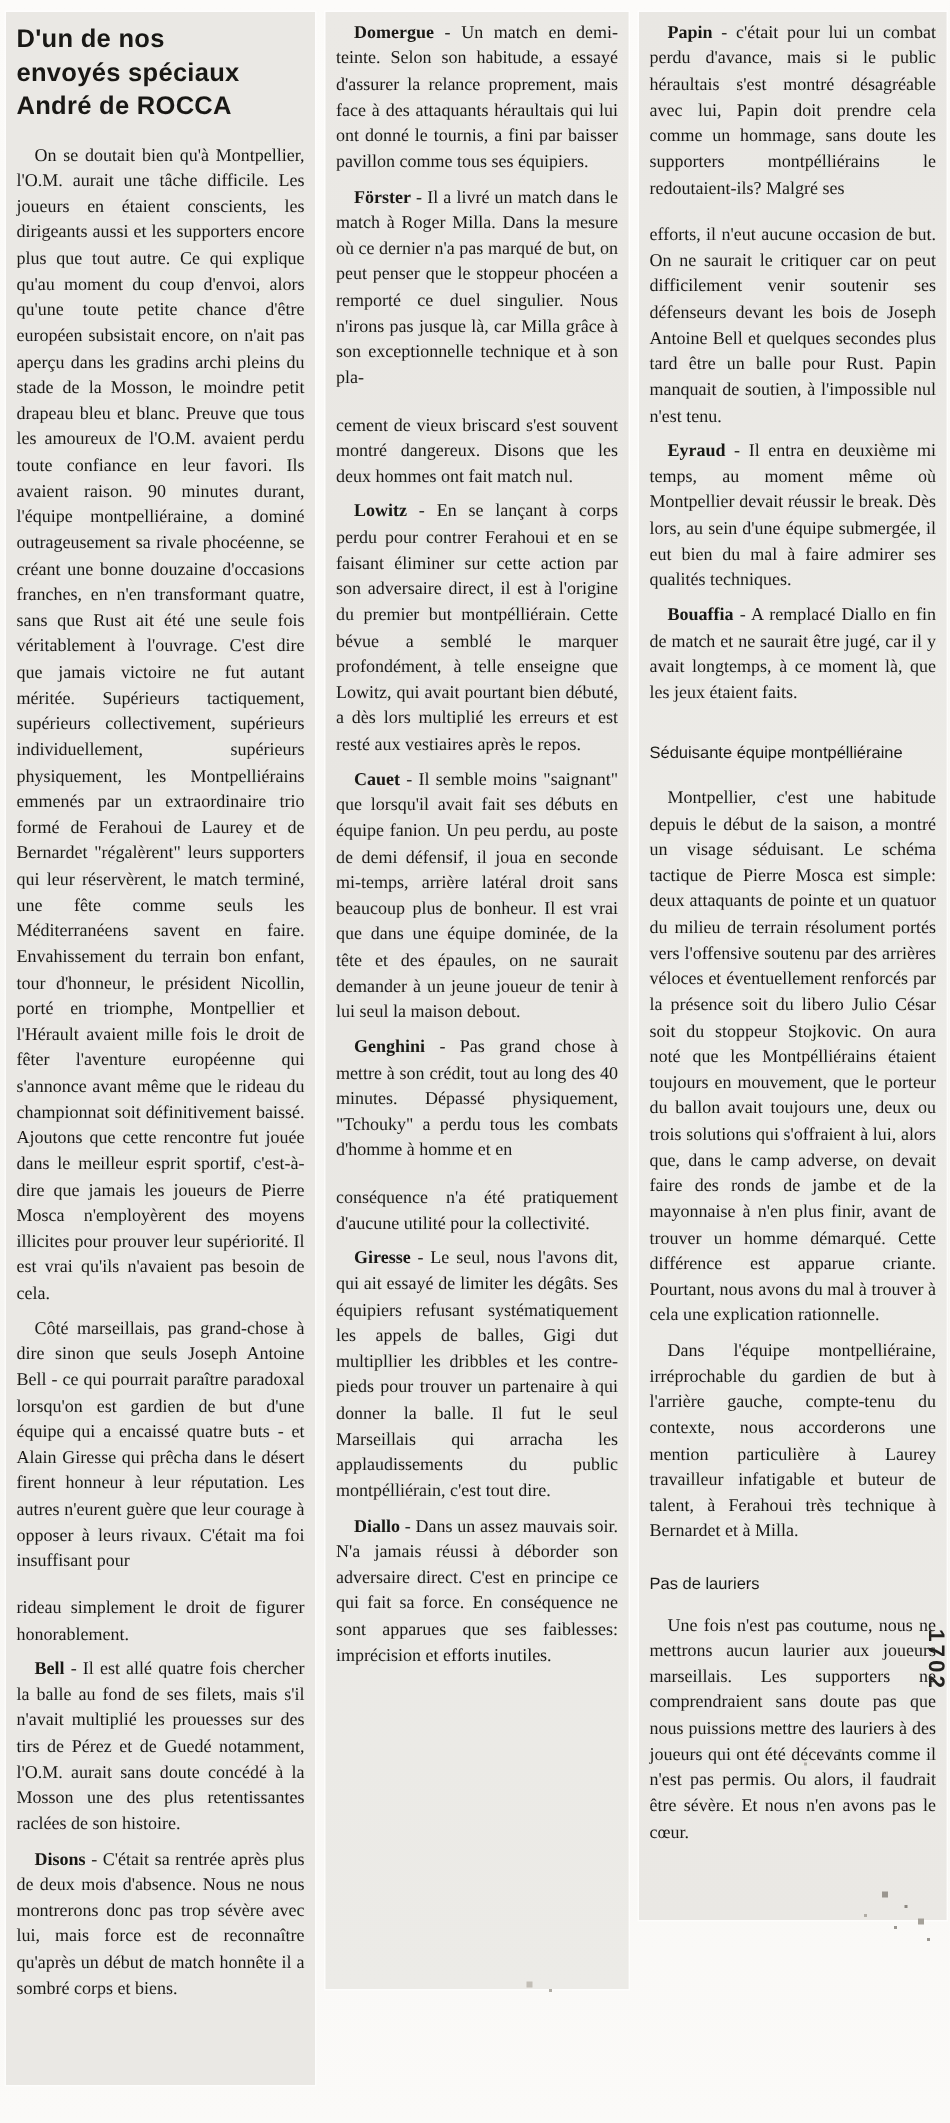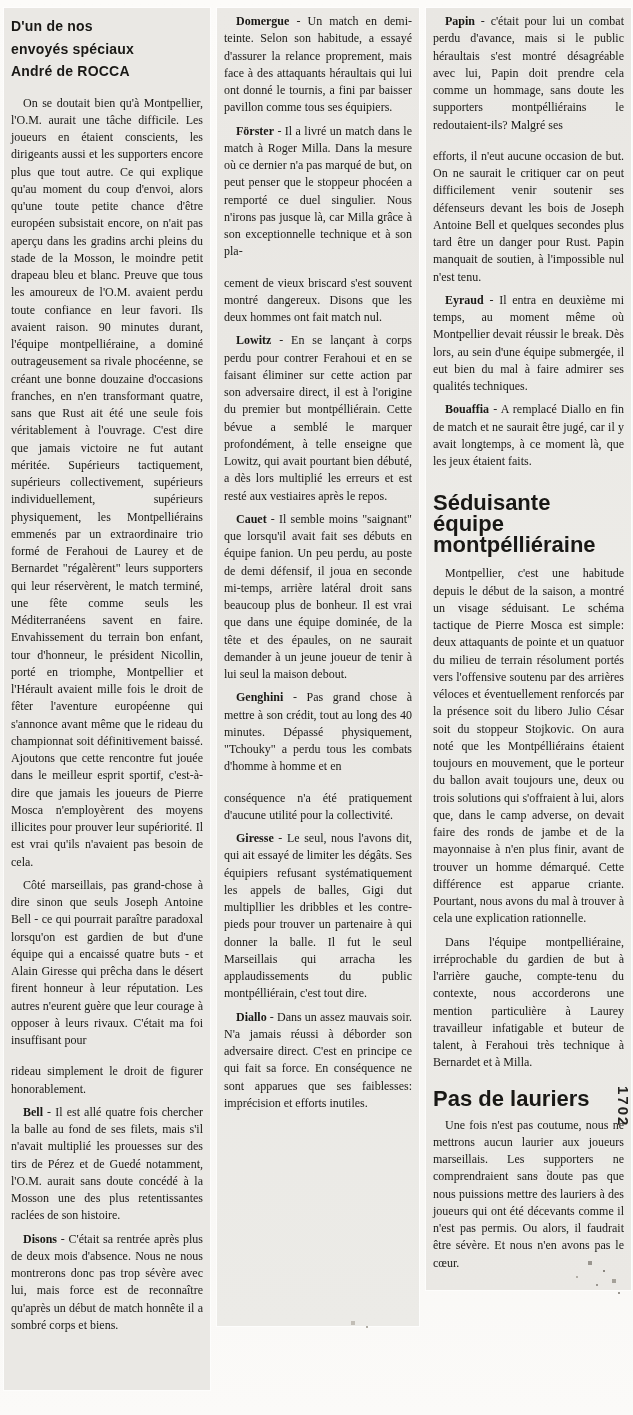--- a/index.html
+++ b/index.html
@@ -17,34 +17,34 @@
   .col {
     box-sizing:border-box; padding:5px 7px 12px 7px;
     background:#eae8e4;
     box-shadow:0 0 0 1px rgba(255,255,255,.6);
   }
   .col-1 { width:206px; min-height:1382px; }
   .col-2 { width:202px; min-height:1318px; background:linear-gradient(180deg,#ebe9e5 0%,#e8e6e2 40%,#ecebe7 100%); }
   .col-3 { width:205px; min-height:1272px; background:linear-gradient(180deg,#e9e7e3 0%,#edecE8 55%,#eae8e4 100%); }
   .byline {
     font-family:"Liberation Sans", sans-serif; font-weight:bold;
-    font-size:14px; line-height:22.5px; letter-spacing:.2px;
+    font-size:17px; line-height:22.5px; letter-spacing:.2px;
     margin:2px 0 12px 0;
   }
   .para {
     font-size:12px; line-height:17.25px; text-align:justify;
     text-indent:12px; margin:0 0 6px 0;
     hyphens:auto; -webkit-hyphens:auto;
   }
   .para .lead { font-weight:bold; }
   .cont { text-indent:0; margin-top:14px; }
   .gap-lg { }
   .subhead {
-    font-family:"Liberation Sans", sans-serif; font-weight:bold;
-    font-size:22px; line-height:21px; margin:22px 0 10px 0;
+    font-family:"Liberation Sans", sans-serif; font-weight:normal;
+    font-size:11px; line-height:21px; margin:22px 0 10px 0;
   }
   .subhead.tight { margin:16px 0 8px 0; }
   .pagenum {
     position:absolute; right:1px; top:1086px;
     writing-mode:vertical-rl;
     font-family:"Liberation Sans", sans-serif; font-weight:bold;
     font-size:15px; letter-spacing:2px; color:#23221f;
   }
   .speckle {
     position:absolute; width:2px; height:2px; background:transparent;
@@ -84,21 +84,21 @@
       <p class="para"><b class="lead">Lowitz</b><span> - En se lançant à corps perdu pour contrer Ferahoui et en se faisant éliminer sur cette action par son adversaire direct, il est à l'origine du premier but montpélliérain. Cette bévue a semblé le marquer profondément, à telle enseigne que Lowitz, qui avait pourtant bien débuté, a dès lors multiplié les erreurs et est resté aux vestiaires après le repos.</span></p>
       <p class="para"><b class="lead">Cauet</b><span> - Il semble moins "saignant" que lorsqu'il avait fait ses débuts en équipe fanion. Un peu perdu, au poste de demi défensif, il joua en seconde mi-temps, arrière latéral droit sans beaucoup plus de bonheur. Il est vrai que dans une équipe dominée, de la tête et des épaules, on ne saurait demander à un jeune joueur de tenir à lui seul la maison debout.</span></p>
       <p class="para"><b class="lead">Genghini</b><span> - Pas grand chose à mettre à son crédit, tout au long des 40 minutes. Dépassé physiquement, "Tchouky" a perdu tous les combats d'homme à homme et en</span></p>
       <p class="para cont"><span>conséquence n'a été pratiquement d'aucune utilité pour la collectivité.</span></p>
       <p class="para"><b class="lead">Giresse</b><span> - Le seul, nous l'avons dit, qui ait essayé de limiter les dégâts. Ses équipiers refusant systématiquement les appels de balles, Gigi dut multipllier les dribbles et les contre-pieds pour trouver un partenaire à qui donner la balle. Il fut le seul Marseillais qui arracha les applaudissements du public montpélliérain, c'est tout dire.</span></p>
       <p class="para"><b class="lead">Diallo</b><span> - Dans un assez mauvais soir. N'a jamais réussi à déborder son adversaire direct. C'est en principe ce qui fait sa force. En conséquence ne sont apparues que ses faiblesses: imprécision et efforts inutiles.</span></p>
     </div>
 
     <div class="col col-3">
       <p class="para"><b class="lead">Papin</b><span> - c'était pour lui un combat perdu d'avance, mais si le public héraultais s'est montré désagréable avec lui, Papin doit prendre cela comme un hommage, sans doute les supporters montpélliérains le redoutaient-ils? Malgré ses</span></p>
-      <p class="para cont"><span>efforts, il n'eut aucune occasion de but. On ne saurait le critiquer car on peut difficilement venir soutenir ses défenseurs devant les bois de Joseph Antoine Bell et quelques secondes plus tard être un danger pour Rust. Papin manquait de soutien, à l'impossible nul n'est tenu.</span></p>
+      <p class="para cont"><span>efforts, il n'eut aucune occasion de but. On ne saurait le critiquer car on peut difficilement venir soutenir ses défenseurs devant les bois de Joseph Antoine Bell et quelques secondes plus tard être un balle pour Rust. Papin manquait de soutien, à l'impossible nul n'est tenu.</span></p>
       <p class="para"><b class="lead">Eyraud</b><span> - Il entra en deuxième mi temps, au moment même où Montpellier devait réussir le break. Dès lors, au sein d'une équipe submergée, il eut bien du mal à faire admirer ses qualités techniques.</span></p>
       <p class="para"><b class="lead">Bouaffia</b><span> - A remplacé Diallo en fin de match et ne saurait être jugé, car il y avait longtemps, à ce moment là, que les jeux étaient faits.</span></p>
       <h2 class="subhead">Séduisante équipe montpélliéraine</h2>
       <p class="para"><span>Montpellier, c'est une habitude depuis le début de la saison, a montré un visage séduisant. Le schéma tactique de Pierre Mosca est simple: deux attaquants de pointe et un quatuor du milieu de terrain résolument portés vers l'offensive soutenu par des arrières véloces et éventuellement renforcés par la présence soit du libero Julio César soit du stoppeur Stojkovic. On aura noté que les Montpélliérains étaient toujours en mouvement, que le porteur du ballon avait toujours une, deux ou trois solutions qui s'offraient à lui, alors que, dans le camp adverse, on devait faire des ronds de jambe et de la mayonnaise à n'en plus finir, avant de trouver un homme démarqué. Cette différence est apparue criante. Pourtant, nous avons du mal à trouver à cela une explication rationnelle.</span></p>
       <p class="para"><span>Dans l'équipe montpelliéraine, irréprochable du gardien de but à l'arrière gauche, compte-tenu du contexte, nous accorderons une mention particulière à Laurey travailleur infatigable et buteur de talent, à Ferahoui très technique à Bernardet et à Milla.</span></p>
       <h2 class="subhead tight">Pas de lauriers</h2>
       <p class="para"><span>Une fois n'est pas coutume, nous ne mettrons aucun laurier aux joueurs marseillais. Les supporters ne comprendraient sans doute pas que nous puissions mettre des lauriers à des joueurs qui ont été décevants comme il n'est pas permis. Ou alors, il faudrait être sévère. Et nous n'en avons pas le cœur.</span></p>
     </div>
 
   </div>

